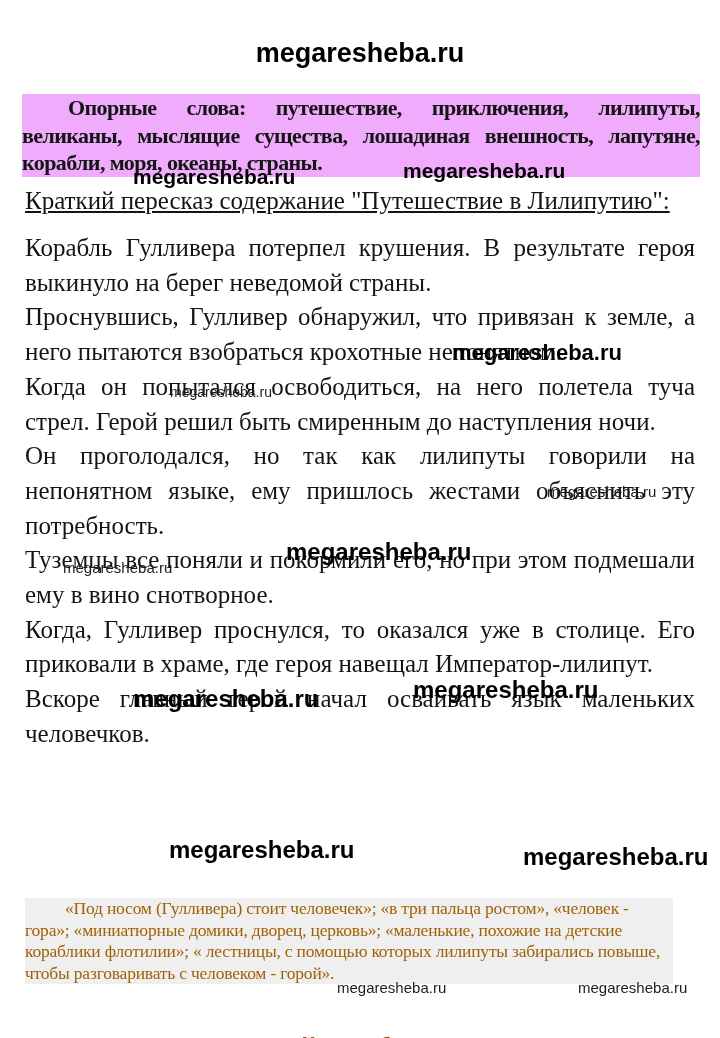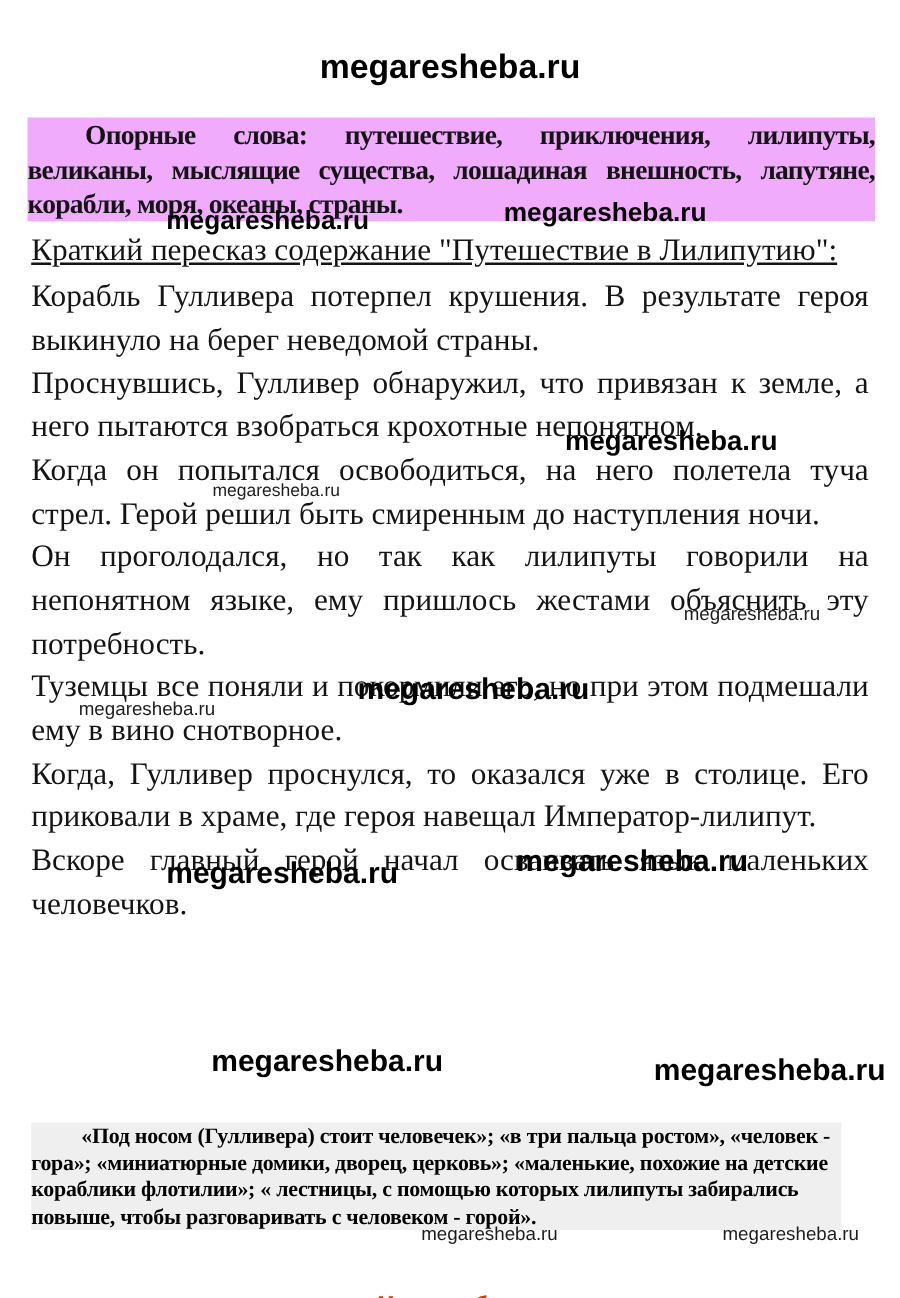--- a/index.html
+++ b/index.html
@@ -35,46 +35,46 @@
   }
   .heading {
     position: absolute;
     top: 149px; left: 25px; width: 672px;
     font-size: 25px;
     text-decoration: underline;
     white-space: nowrap;
   }
   .body-text {
     position: absolute;
-    top: 183px; left: 25px; width: 670px;
+    top: 193px; left: 25px; width: 670px;
     font-size: 25px;
     line-height: 34.7px;
   }
   .body-text p {
     margin: 0;
     text-align: justify;
   }
   .task {
     position: absolute;
     top: 744px; left: 25px; width: 670px;
     font-weight: bold;
     font-size: 25px;
     line-height: 40px;
     text-align: justify;
   }
   .quotes {
     position: absolute;
     top: 860px; left: 25px; width: 648px;
-    font-weight: bold;
+    font-weight: normal;
     font-size: 17.5px;
     line-height: 21.5px;
     letter-spacing: -0.2px;
     text-indent: 40px;
     background: #efefef;
-    color: #000000;
+    color: #a16207;
   }
   .footer-brand {
     position: absolute;
     top: 997px; left: 4px; right: 0;
     text-align: center;
     font-family: "Liberation Sans", sans-serif;
     font-weight: bold;
     font-size: 16px;
     color: #c2410c;
   }

